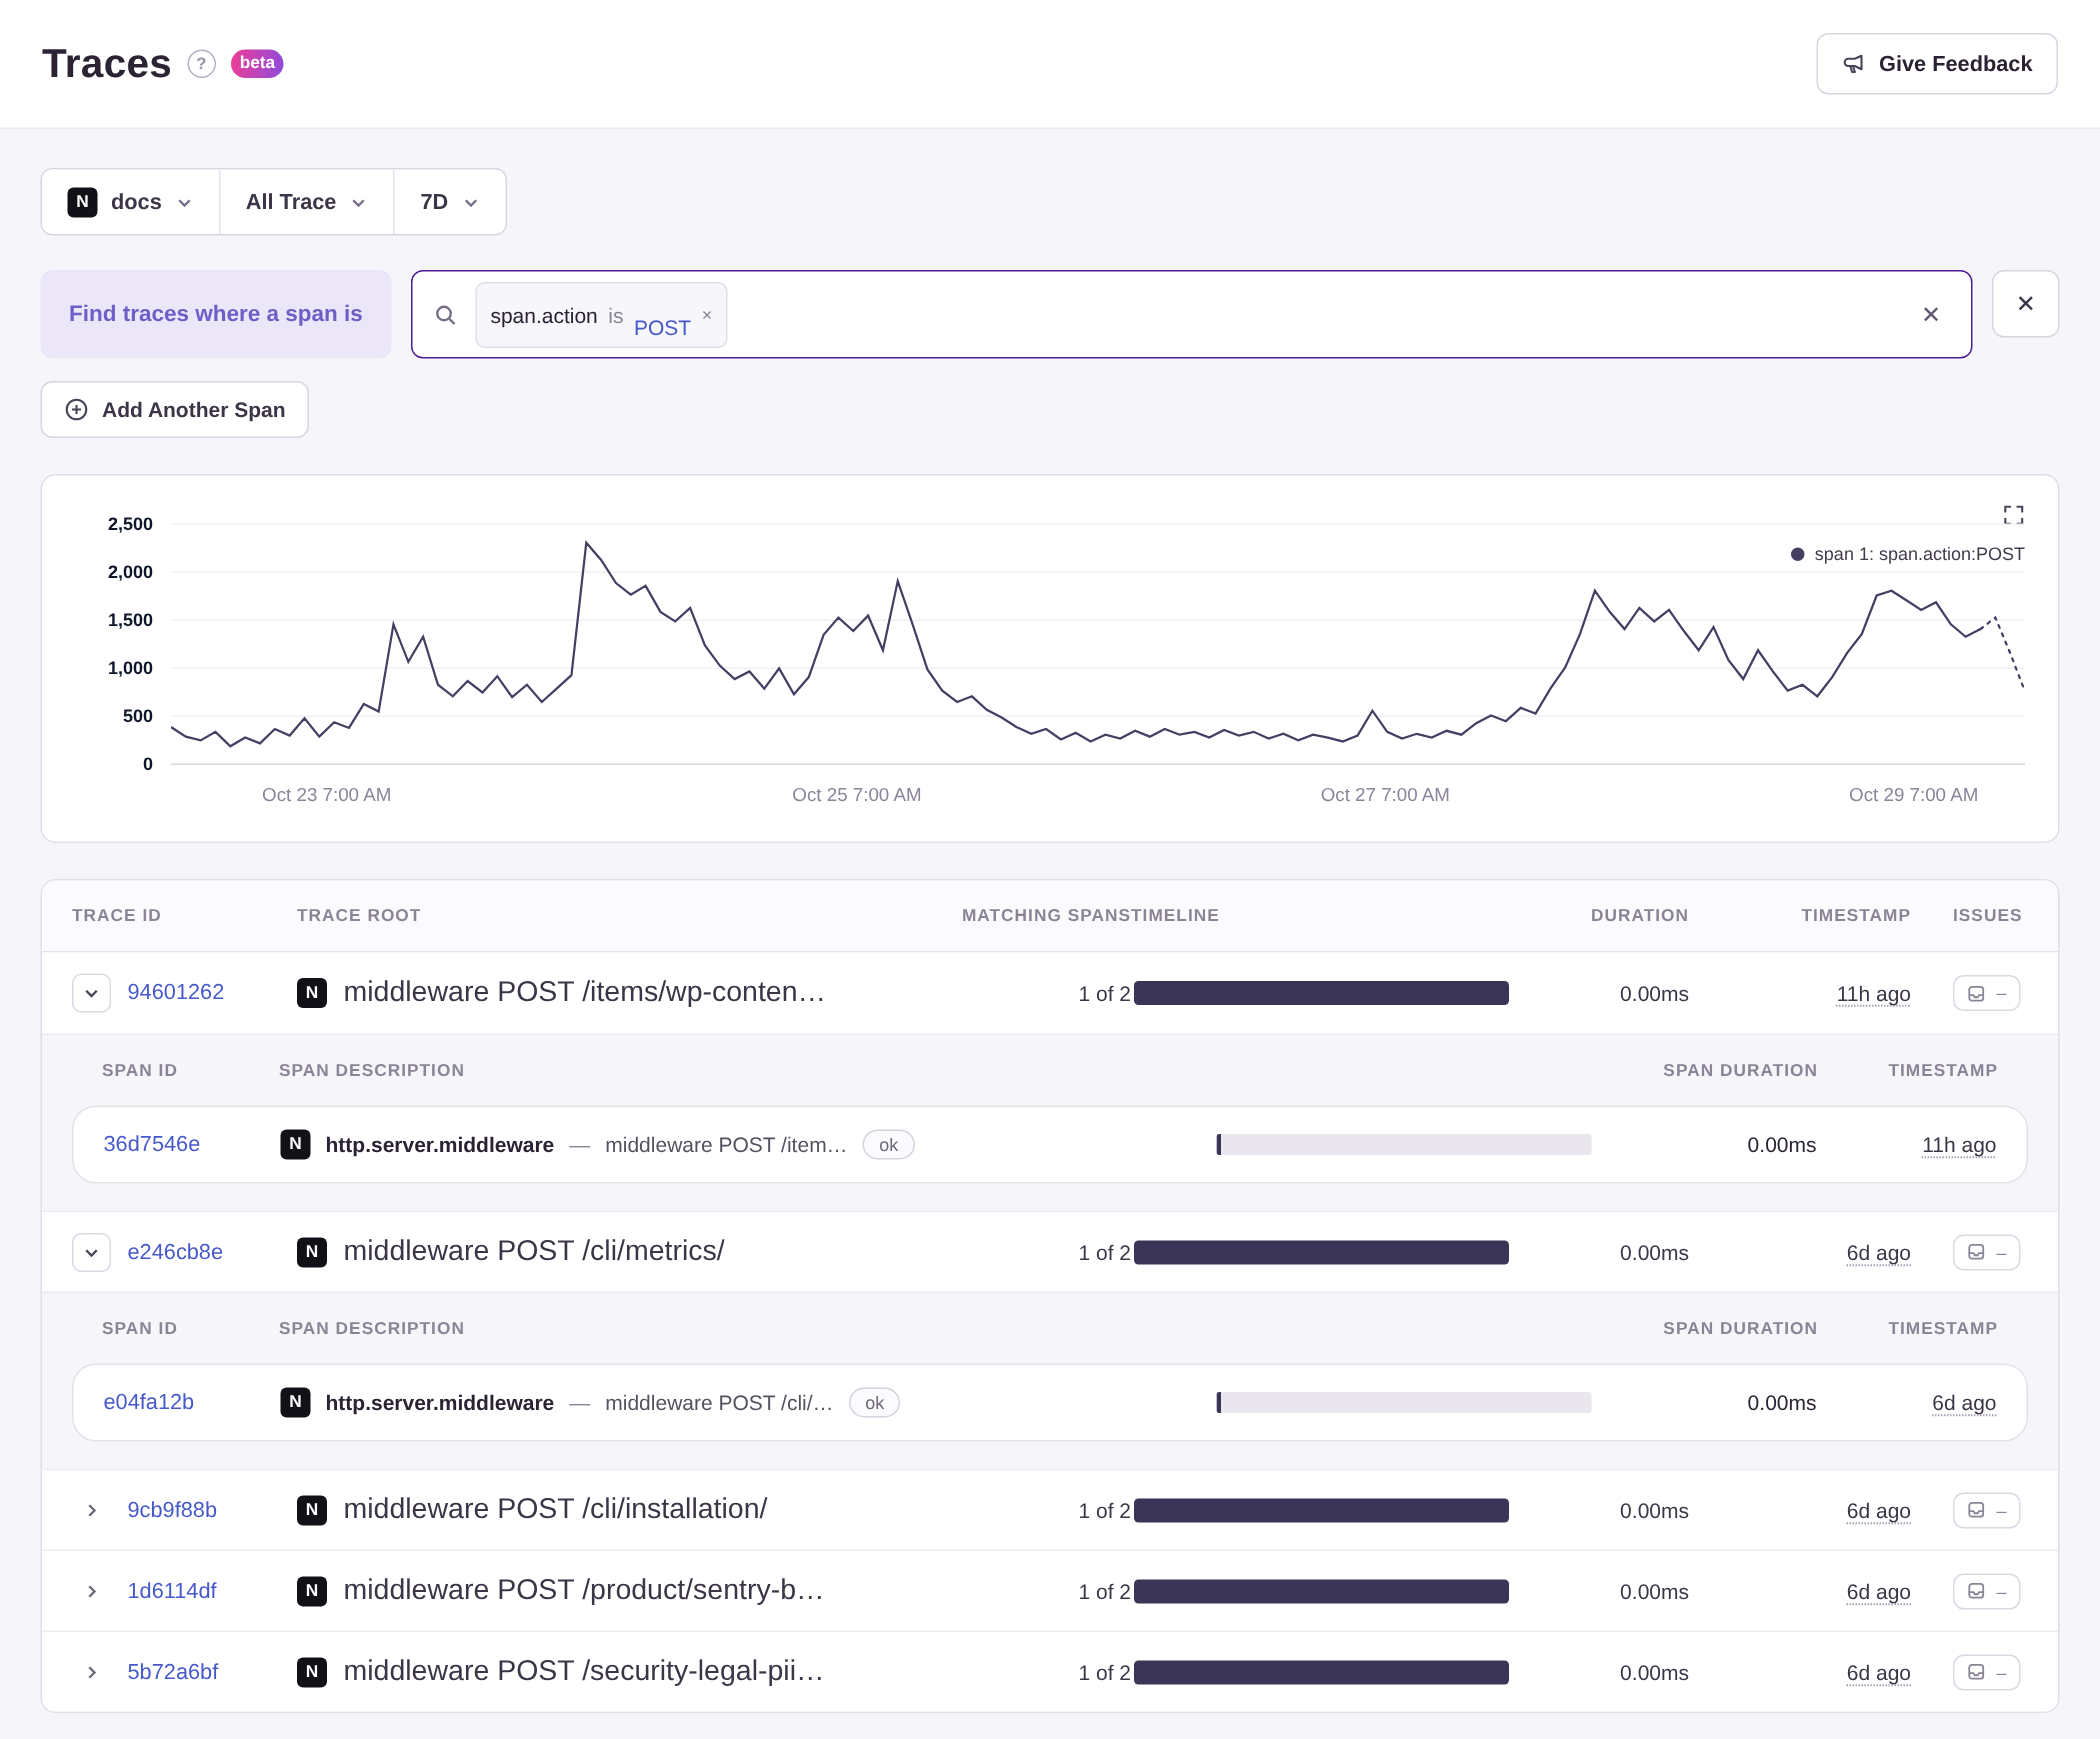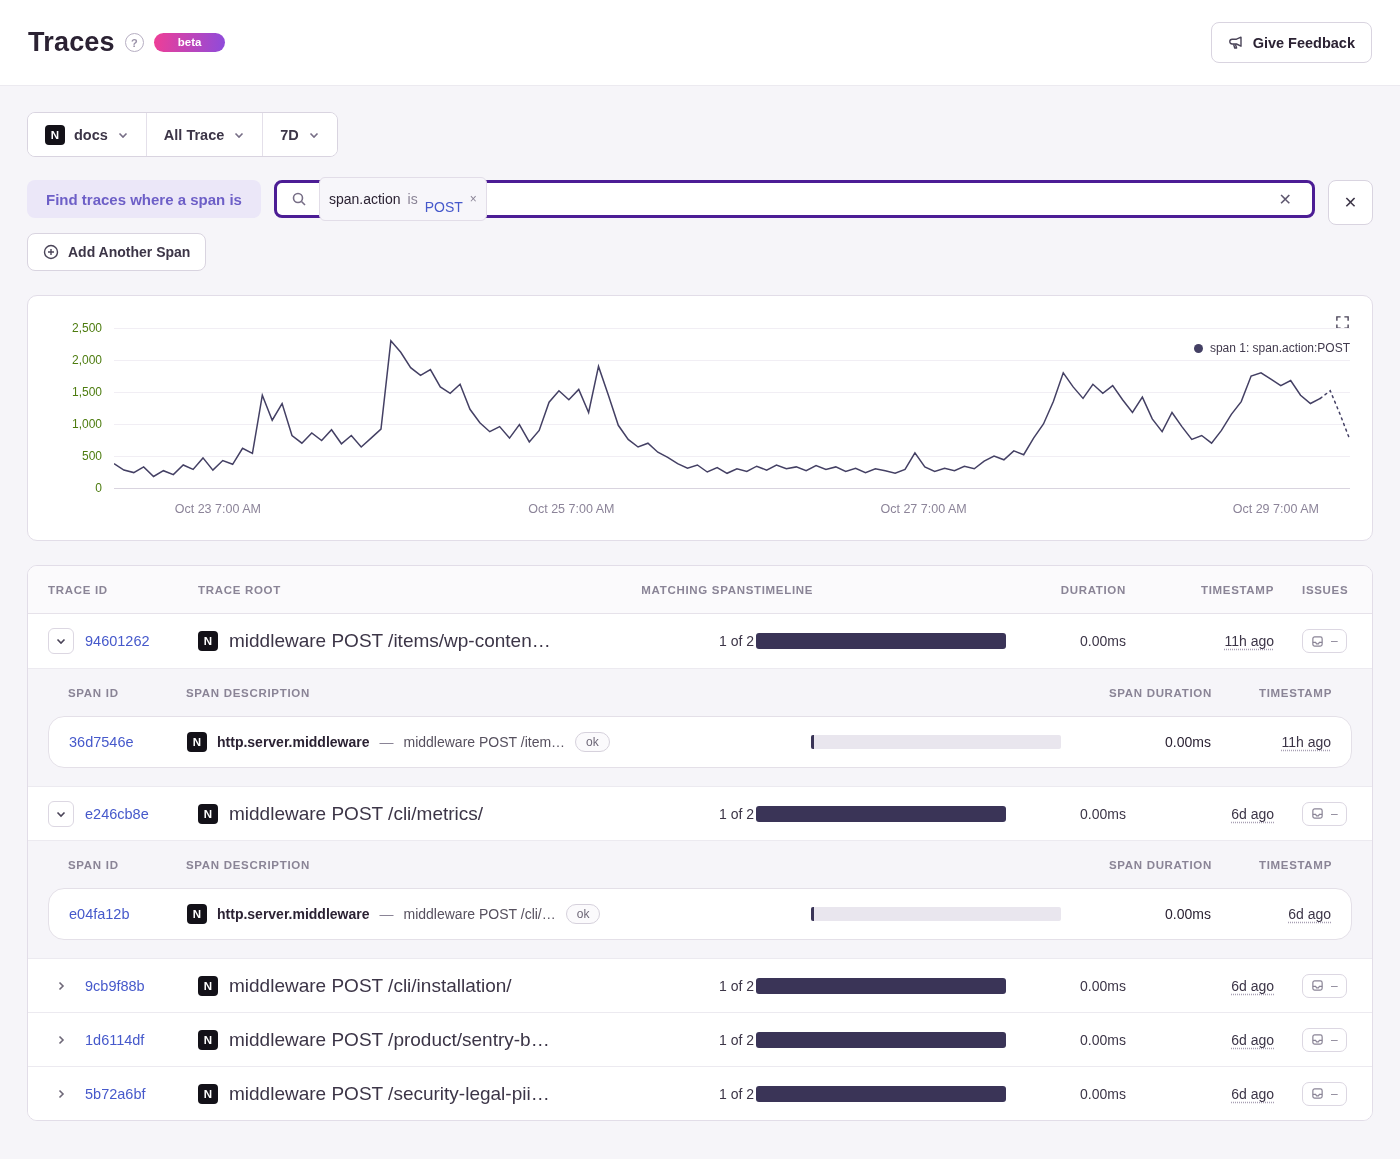--- a/index.html
+++ b/index.html
@@ -14,42 +14,42 @@
   a{text-decoration:none}
 
   
   .topbar{height:86px;background:#fff;border-bottom:1px solid var(--line);
           display:flex;align-items:center;padding:0 28px;}
   .title-group{display:flex;align-items:center;gap:10px;}
   .page-title{font-size:27px;font-weight:700;letter-spacing:.2px;}
   .help-circle{width:19px;height:19px;border:1.5px solid #b7afc3;border-radius:50%;
                color:#9a92a8;font-size:11px;font-weight:700;display:flex;align-items:center;justify-content:center;}
   .beta-pill{background:linear-gradient(96deg,var(--badge-gradient-start,#ef3e96),var(--badge-gradient-end,#8e4bdb));
-             color:#fff;font-size:11.5px;font-weight:700;border-radius:20px;padding:4px 24px;line-height:1;}
+             color:#fff;font-size:11.5px;font-weight:700;border-radius:20px;padding:4px 6px;line-height:1;}
   .feedback-btn{margin-left:auto;display:flex;align-items:center;gap:9px;height:41px;padding:0 16px;
                 background:#fff;border:1px solid #d9d4e0;border-radius:8px;font-weight:700;font-size:14.5px;
                 color:var(--text);cursor:pointer;font-family:inherit;}
   .feedback-btn svg{color:#4a4458;}
 
   
   .page{padding:26px 27px 0;}
 
   .segmented{display:inline-flex;background:#fff;border:1px solid #d9d4e0;border-radius:8px;height:45px;overflow:hidden;}
   .seg-item{display:flex;align-items:center;gap:9px;padding:0 17px;font-weight:700;font-size:14.5px;color:var(--text-mid);cursor:pointer;background:#fff;border:none;font-family:inherit;}
   .seg-item + .seg-item{border-left:1px solid #e4e0ea;}
   .chev{color:#776e86;}
 
   .n-logo{width:20px;height:20px;background:#131118;border-radius:4px;color:#fff;font-size:11.5px;font-weight:700;
           display:flex;align-items:center;justify-content:center;flex:none;}
 
   
-  .filter-row{display:flex;gap:13px;margin-top:23px;align-items:stretch;height:38px;}
+  .filter-row{display:flex;gap:13px;margin-top:23px;align-items:stretch;height:59px;}
   .where-pill{background:#ebe7f8;color:var(--accent-purple,#6d5fc7);font-weight:700;font-size:15px;
               border-radius:8px;display:flex;align-items:center;padding:0 19px;white-space:nowrap;}
-  .search-box{flex:1;background:#fff;border:3px solid #4c1d95;border-radius:8px;display:flex;align-items:center;
+  .search-box{flex:1;background:#fff;border:1px solid #4c1d95;border-radius:8px;display:flex;align-items:center;
               gap:12px;padding:0 14px;}
   .search-box .magnifier{color:#776e86;flex:none;}
   .token{display:inline-flex;align-items:center;gap:7px;background:#f7f6fa;border:1px solid #e2dde8;
          border-radius:6px;padding:5px 9px;font-size:14px;}
   .token-key{color:var(--text);}
   .token-op{color:#8a8496;}
   .token-val{color:var(--link);margin-top:16px;}
   .token-x{color:#8a8496;font-size:12px;cursor:pointer;line-height:1;}
   .clear-x{margin-left:auto;color:#5f5870;font-size:16px;cursor:pointer;background:none;border:none;font-family:inherit;}
   .close-square{width:45px;height:45px;background:#fff;border:1px solid #d9d4e0;border-radius:8px;
@@ -64,21 +64,21 @@
   .card{background:#fff;border:1px solid var(--card-border);border-radius:10px;margin-top:24px;}
 
   
   .chart-card{padding:18px 22px 14px;position:relative;}
   .chart-title{font-size:17px;font-weight:700;}
   .expand-btn{position:absolute;top:15px;right:18px;color:#4a4458;background:none;border:none;cursor:pointer;padding:4px;}
   .legend{position:absolute;top:45px;right:22px;display:flex;align-items:center;gap:7px;font-size:12px;color:#413a4d;}
   .legend-dot{width:9px;height:9px;border-radius:50%;background:#444064;}
   .chart-body{display:flex;margin-top:14px;}
   .y-axis{width:52px;position:relative;height:160px;flex:none;}
-  .y-label{position:absolute;right:0;transform:translateY(-50%);font-size:12px;color:#4d7c0f;}
+  .y-label{position:absolute;right:0;transform:translateY(-50%);font-size:12px;color:#0f172a;font-weight:bold;}
   .plot{flex:1;position:relative;height:160px;margin-left:12px;}
   .gridline{position:absolute;left:0;right:0;height:1px;background:#f1eef4;}
   .gridline.axis{background:#d9d4df;}
   .line-chart{position:absolute;inset:0;width:100%;height:100%;}
   .x-axis{position:relative;height:26px;margin:10px 0 2px 64px;}
   .x-label{position:absolute;transform:translateX(-50%);font-size:12.5px;color:#8c8499;white-space:nowrap;top:4px;}
 
   
   .table-card{overflow:hidden;padding:0;}
   .t-head,.t-row{display:grid;grid-template-columns:150px minmax(0,1fr) 150px 268px 104px 148px 78px;

